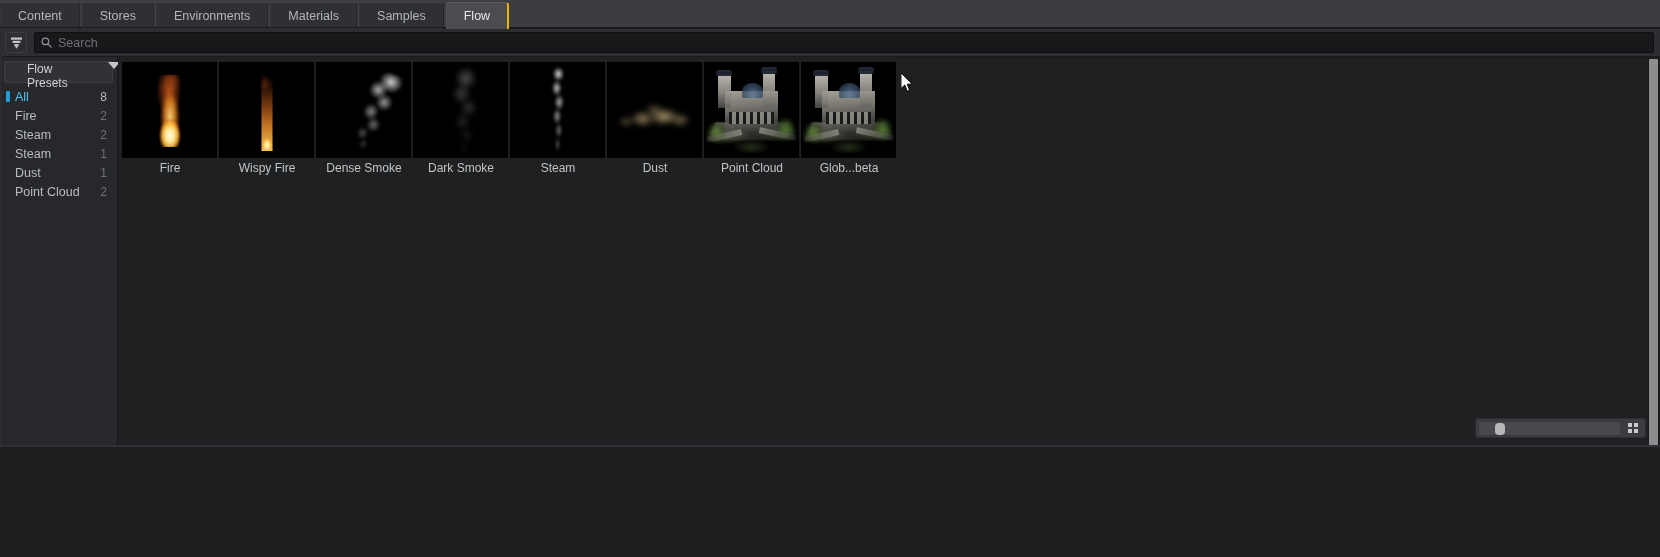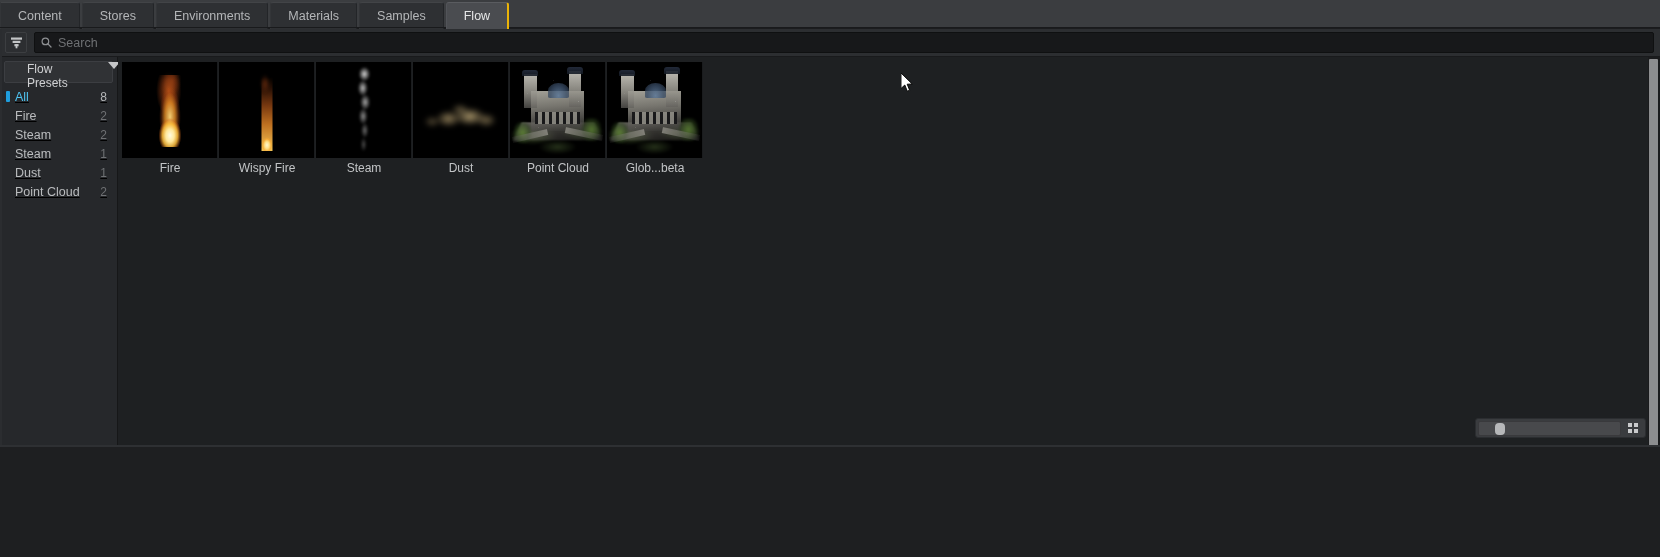--- a/index.html
+++ b/index.html
@@ -152,21 +152,20 @@
   .caret-down {
     width: 0; height: 0;
     border-left: 6px solid transparent;
     border-right: 6px solid transparent;
     border-top: 7px solid #c5c6c8;
   }
   .sidebar-list {
     flex: 1 1 auto;
     overflow: hidden;
     padding-top: 1px;
-    text-decoration: underline;
   }
   .side-item {
     height: 19px;
     display: flex;
     align-items: center;
     padding: 0 10px 0 6px;
     font-size: 12.5px;
     color: #babcbe;
     cursor: pointer;
     user-select: none;
@@ -569,20 +568,32 @@
             <div class="card-label">Fire</div>
           </div>
           <div class="card">
             <div class="thumb">
               <div class="art art-wispy"></div>
             </div>
             <div class="card-label">Wispy Fire</div>
           </div>
           <div class="card">
             <div class="thumb">
+              <div class="art art-dense"></div>
+            </div>
+            <div class="card-label">Dense Smoke</div>
+          </div>
+          <div class="card">
+            <div class="thumb">
+              <div class="art art-dark"></div>
+            </div>
+            <div class="card-label">Dark Smoke</div>
+          </div>
+          <div class="card">
+            <div class="thumb">
               <div class="art art-steam"></div>
             </div>
             <div class="card-label">Steam</div>
           </div>
           <div class="card">
             <div class="thumb">
               <div class="art art-dust"></div>
             </div>
             <div class="card-label">Dust</div>
           </div>

